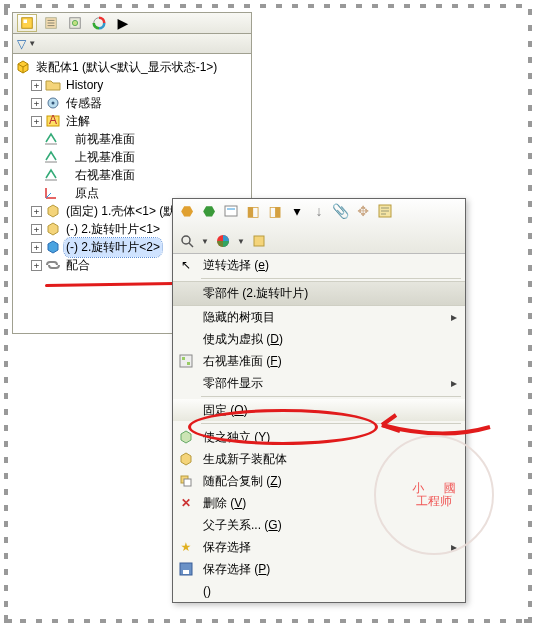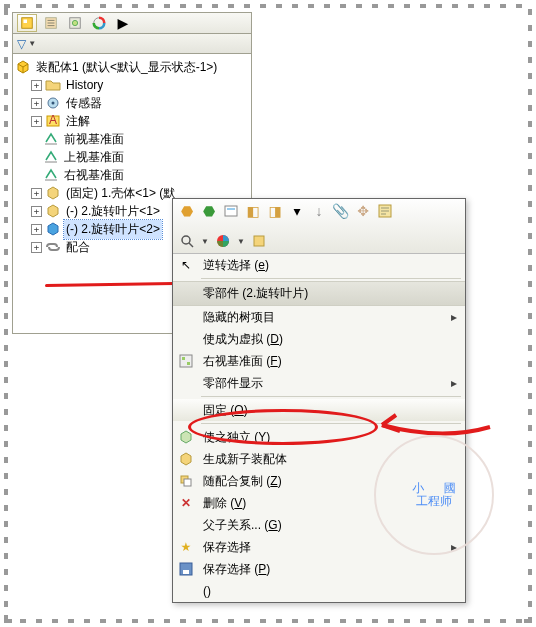--- a/index.html
+++ b/index.html
@@ -21,44 +21,44 @@
 .tb svg { width:14px; height:14px; }
 
 .filterbar { height:20px; background:linear-gradient(#f4f4ee,#e4e4dc); border:1px solid #a0a090; border-top:none; width:240px; display:flex; align-items:center; padding-left:4px; gap:2px; }
 
 
 .tree { width:240px; border:1px solid #a0a090; border-top:none; background:#fff; padding:4px 2px; min-height:280px; position:relative;text-align:center; }
 .tree-row { display:flex; align-items:center; height:18px; white-space:nowrap; cursor:default; }
 .expand { width:11px; height:11px; border:1px solid #888; background:#fff; display:flex; align-items:center; justify-content:center; margin-right:3px; font-size:9px; line-height:1; font-family:monospace; color:#444; }
 .tree-icon { width:16px; height:16px; margin-right:3px; display:flex; align-items:center; justify-content:center; }
 .tree-label { padding:1px 2px; }
-.sel { background:#cfe3ff; outline:1px dotted #5a8ed6; }
+.sel { background:#cfe3ff; outline:1px dotted #5a8ed6;border-radius:7px; }
 .indent1 { padding-left:16px; }
-.indent2 { padding-left:28px; }
+.indent2 { padding-left:28px;gap:11px; }
 .redline { position:absolute; left:32px; top:229px; width:130px; height:3px; background:#e11b1b; border-radius:2px; transform:skewY(-1deg); }
 
 
 .ctx { position:absolute; left:160px; top:186px; width:294px; background:#fff; border:1px solid #666; box-shadow:2px 2px 6px rgba(0,0,0,.25); }
 .ctx-toolbar { background:linear-gradient(#fefefe,#e8e8e0); border-bottom:1px solid #bbb; padding:4px 6px; display:flex; flex-wrap:wrap; gap:6px; align-items:center; }
 .ctx-toolbar svg, .ctx-toolbar .glyph { width:16px; height:16px; }
 .glyph { font-size:14px; display:flex; align-items:center; justify-content:center; }
 
 .menu { background:#f6f6f2; }
 .menu-group-hdr { background:linear-gradient(#e6e6de,#d6d6cc); padding:3px 6px 3px 30px; font-weight:normal; border-top:1px solid #cfcfc4; border-bottom:1px solid #cfcfc4; position:relative; }
 .menu-item { position:relative; display:flex; align-items:center; height:22px; padding-left:30px; padding-right:8px; }
 .menu-item .micon { position:absolute; left:5px; width:16px; height:16px; display:flex; align-items:center; justify-content:center; }
 .menu-item .arrow { margin-left:auto; color:#444; }
 .menu-sep { height:1px; margin:2px 4px 2px 28px; background:#cfcfc4; }
 
 
 .red-circle { position:absolute; border:3px solid #e11b1b; border-radius:50%/50%; pointer-events:none; }
 .red-arrow { position:absolute; pointer-events:none; }
 
 
-.wm { position:absolute; right:30px; bottom:60px; width:120px; height:120px; border-radius:50%; border:2px solid #e8dcd8; display:flex; flex-direction:column; align-items:center; justify-content:center; color:#3b82f6; font-size:26px; font-family:"KaiTi","SimSun"; opacity:.9; pointer-events:none; }
+.wm { position:absolute; right:30px; bottom:60px; width:120px; height:120px; border-radius:50%; border:2px solid #e8dcd8; display:flex; flex-direction:column; align-items:center; justify-content:center; color:#ef4444; font-size:26px; font-family:"KaiTi","SimSun"; opacity:.9; pointer-events:none; }
 .wm small { font-size:12px; margin-bottom:-4px; letter-spacing:8px; padding-left:8px; }
 
 u.hot { text-decoration: underline; }
 
 
 </style>
 </head>
 <body>
 
 <div class="dashed-border">
@@ -167,20 +167,29 @@
     </div>
     <div class="tree-row indent2">
       <span class="tree-icon">
           <svg viewBox="0 0 16 16">
             <path d="M3 11 L8 3 L13 11" fill="none" stroke="#3a7" stroke-width="1.5"></path>
             <path d="M2 13h12" stroke="#888"></path>
           </svg>
         </span>
       <span class="tree-label">右视基准面</span>
     </div>
+    <div class="tree-row indent2">
+      <span class="tree-icon">
+          <svg viewBox="0 0 16 16">
+            <path d="M3 13h10M3 13V3" stroke="#d33" stroke-width="1.5"></path>
+            <path d="M3 13l5-5" stroke="#39d"></path>
+          </svg>
+        </span>
+      <span class="tree-label">原点</span>
+    </div>
     <div class="tree-row indent1">
       <span class="expand">+</span>
       <span class="tree-icon">
           <svg viewBox="0 0 16 16">
             <path d="M3 5l5-3 5 3v6l-5 3-5-3z" fill="#f4d47a" stroke="#b89b3e"></path>
           </svg>
         </span>
       <span class="tree-label">(固定) 1.壳体&lt;1&gt; (默</span>
     </div>
     <div class="tree-row indent1">

